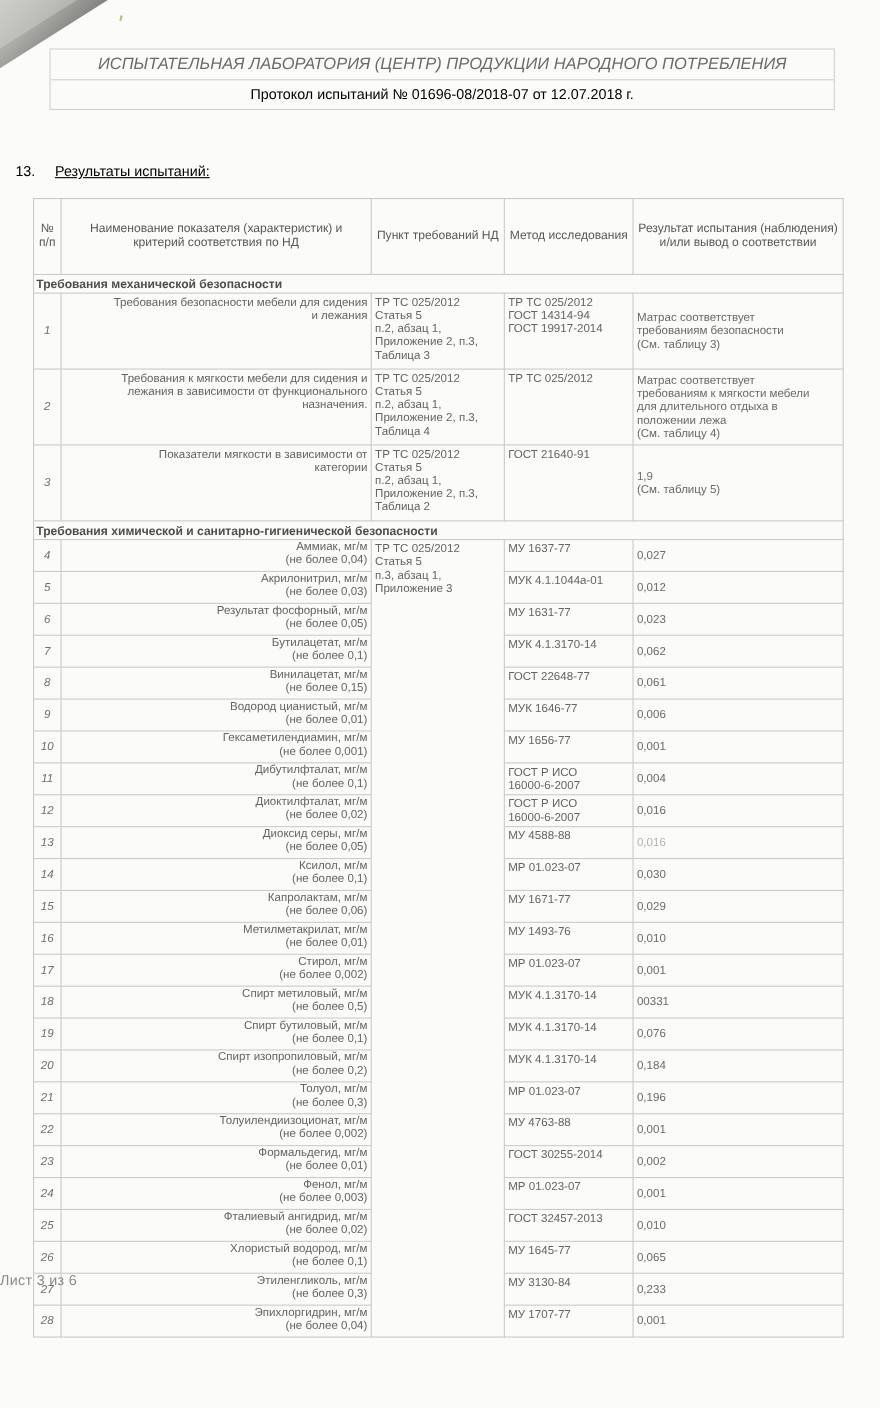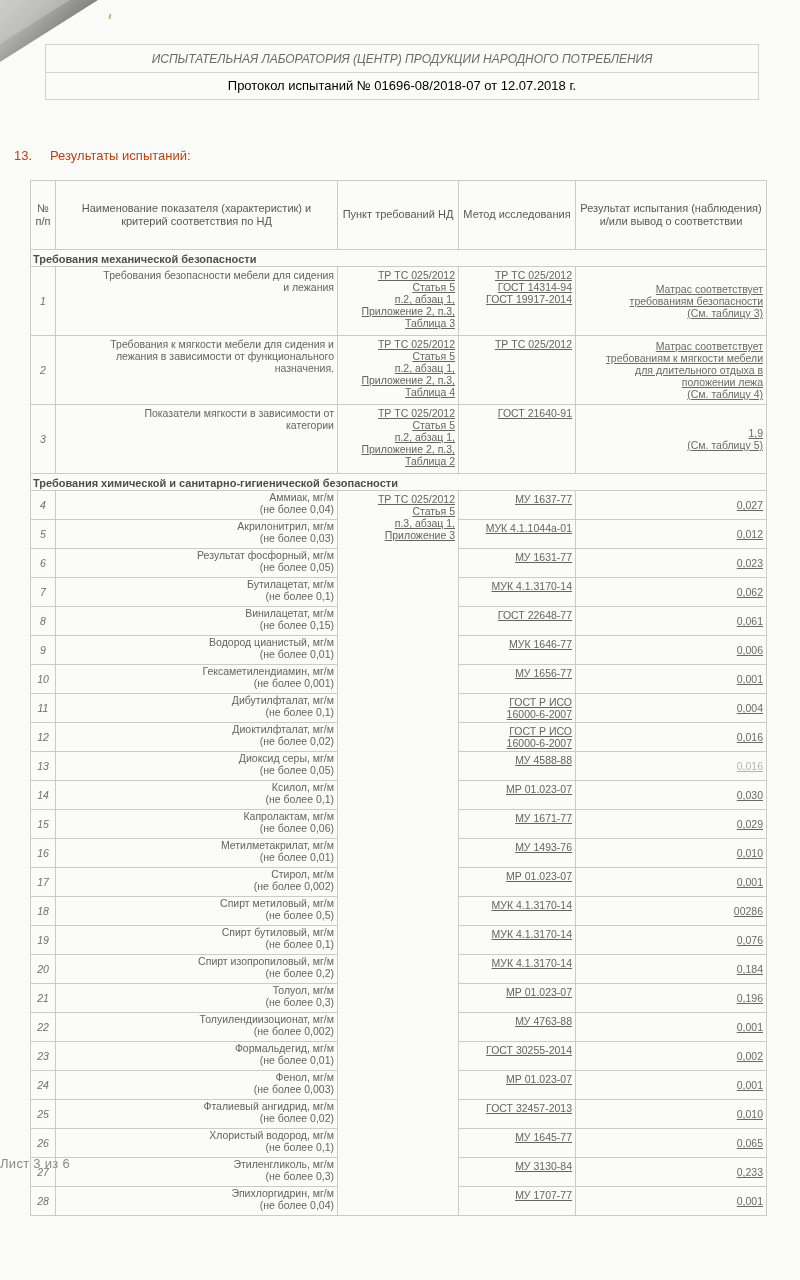--- a/index.html
+++ b/index.html
@@ -26,25 +26,25 @@
   }
   .speck{position:absolute;left:109px;top:14px;width:2px;height:5px;background:#9a9a34;opacity:.65;transform:rotate(12deg);}
 
   
   .head-box{
     position:absolute;left:45px;top:44px;width:712px;
     border:1px solid #d2d2ce;
     text-align:center;
   }
   .org-lines{padding:6px 8px 5px;border-bottom:1px solid #d2d2ce;}
-  .org-lines div{font-style:italic;font-size:12px;line-height:16px;color:#6b6b69;}
+  .org-lines div{font-style:italic;font-size:15px;line-height:16px;color:#6b6b69;}
   .org-lines .accr{font-size:12px;}
   .protocol-bar{padding:5px 8px 6px;font-size:13px;color:#000000;}
 
-  .results-heading{position:absolute;left:14px;top:148px;font-size:13px;color:#c2410c;}
+  .results-heading{position:absolute;left:14px;top:148px;font-size:13px;color:#000000;text-decoration:underline;}
   .results-heading .num{display:inline-block;width:36px;}
 
   
   table.results{
     position:absolute;left:30px;top:180px;width:736px;
     border-collapse:collapse;table-layout:fixed;
     font-size:10.5px;line-height:12px;color:#646462;
   }
   table.results col.c1{width:25px;}
   table.results col.c2{width:282px;}
@@ -64,21 +64,21 @@
   }
   tr.section-row td{
     border-left:1px solid #cbcbc7;border-right:1px solid #cbcbc7;
     font-weight:700;font-size:11px;color:#4e4e4c;
     padding:2px 2px 1px 2px;height:13px;
   }
   td.num{vertical-align:middle;text-align:center;font-style:italic;color:#6f6f6d;}
   td.name{vertical-align:top;text-align:right;}
   td.name div{padding-left:10px;}
   td.name div.limit{padding-left:2px;margin-left:23px;}
-  td.punkt,td.method,td.result{text-align:right;text-decoration:underline;}
+  td.punkt,td.method,td.result{text-align:left;}
   td.punkt{vertical-align:top;}
   td.method{vertical-align:top;}
   td.result{vertical-align:middle;color:#6a6a68;}
   td.result.faint{color:#b3b3b0;}
   tr.mech td{height:64px;}
   tr.chem td{height:24px;}
   tr.chem td.name{padding-top:0;padding-bottom:1px;}
   td.punkt-merged{vertical-align:top;padding-top:3px;}
 
   .page-footer{
@@ -364,21 +364,21 @@
         </tr>
         <tr class="chem">
           <td class="num">18</td>
           <td class="name">
             <div>Спирт метиловый, мг/м</div>
             <div class="limit">(не более 0,5)</div>
           </td>
           <td class="method">
             <div>МУК 4.1.3170-14</div>
           </td>
-          <td class="result">00286</td>
+          <td class="result">00331</td>
         </tr>
         <tr class="chem">
           <td class="num">19</td>
           <td class="name">
             <div>Спирт бутиловый, мг/м</div>
             <div class="limit">(не более 0,1)</div>
           </td>
           <td class="method">
             <div>МУК 4.1.3170-14</div>
           </td>

